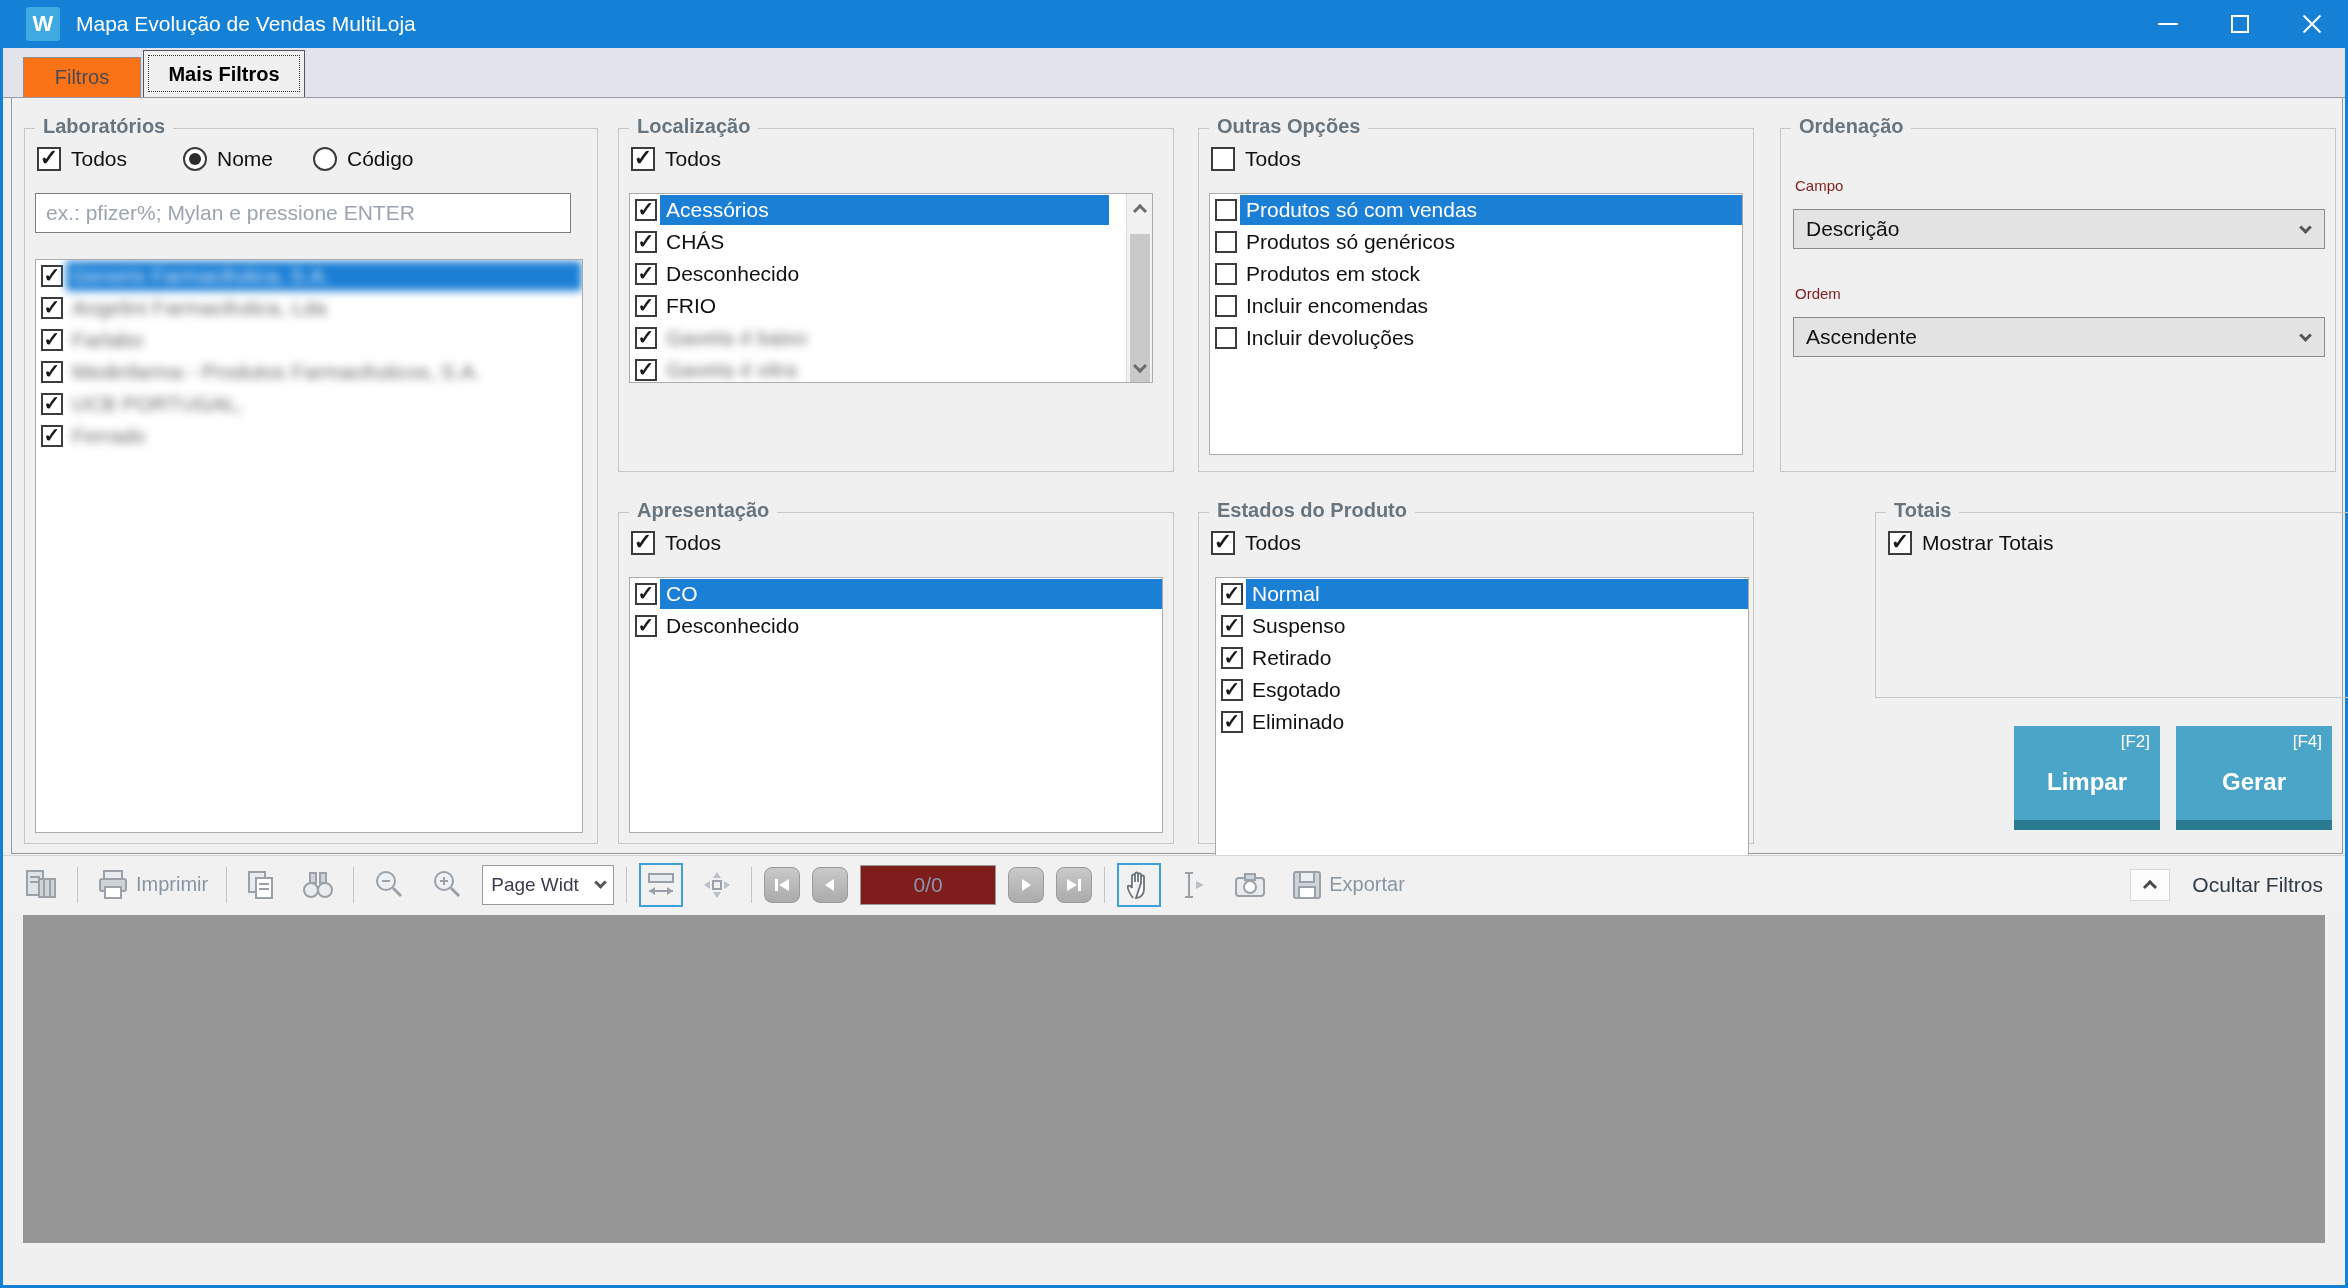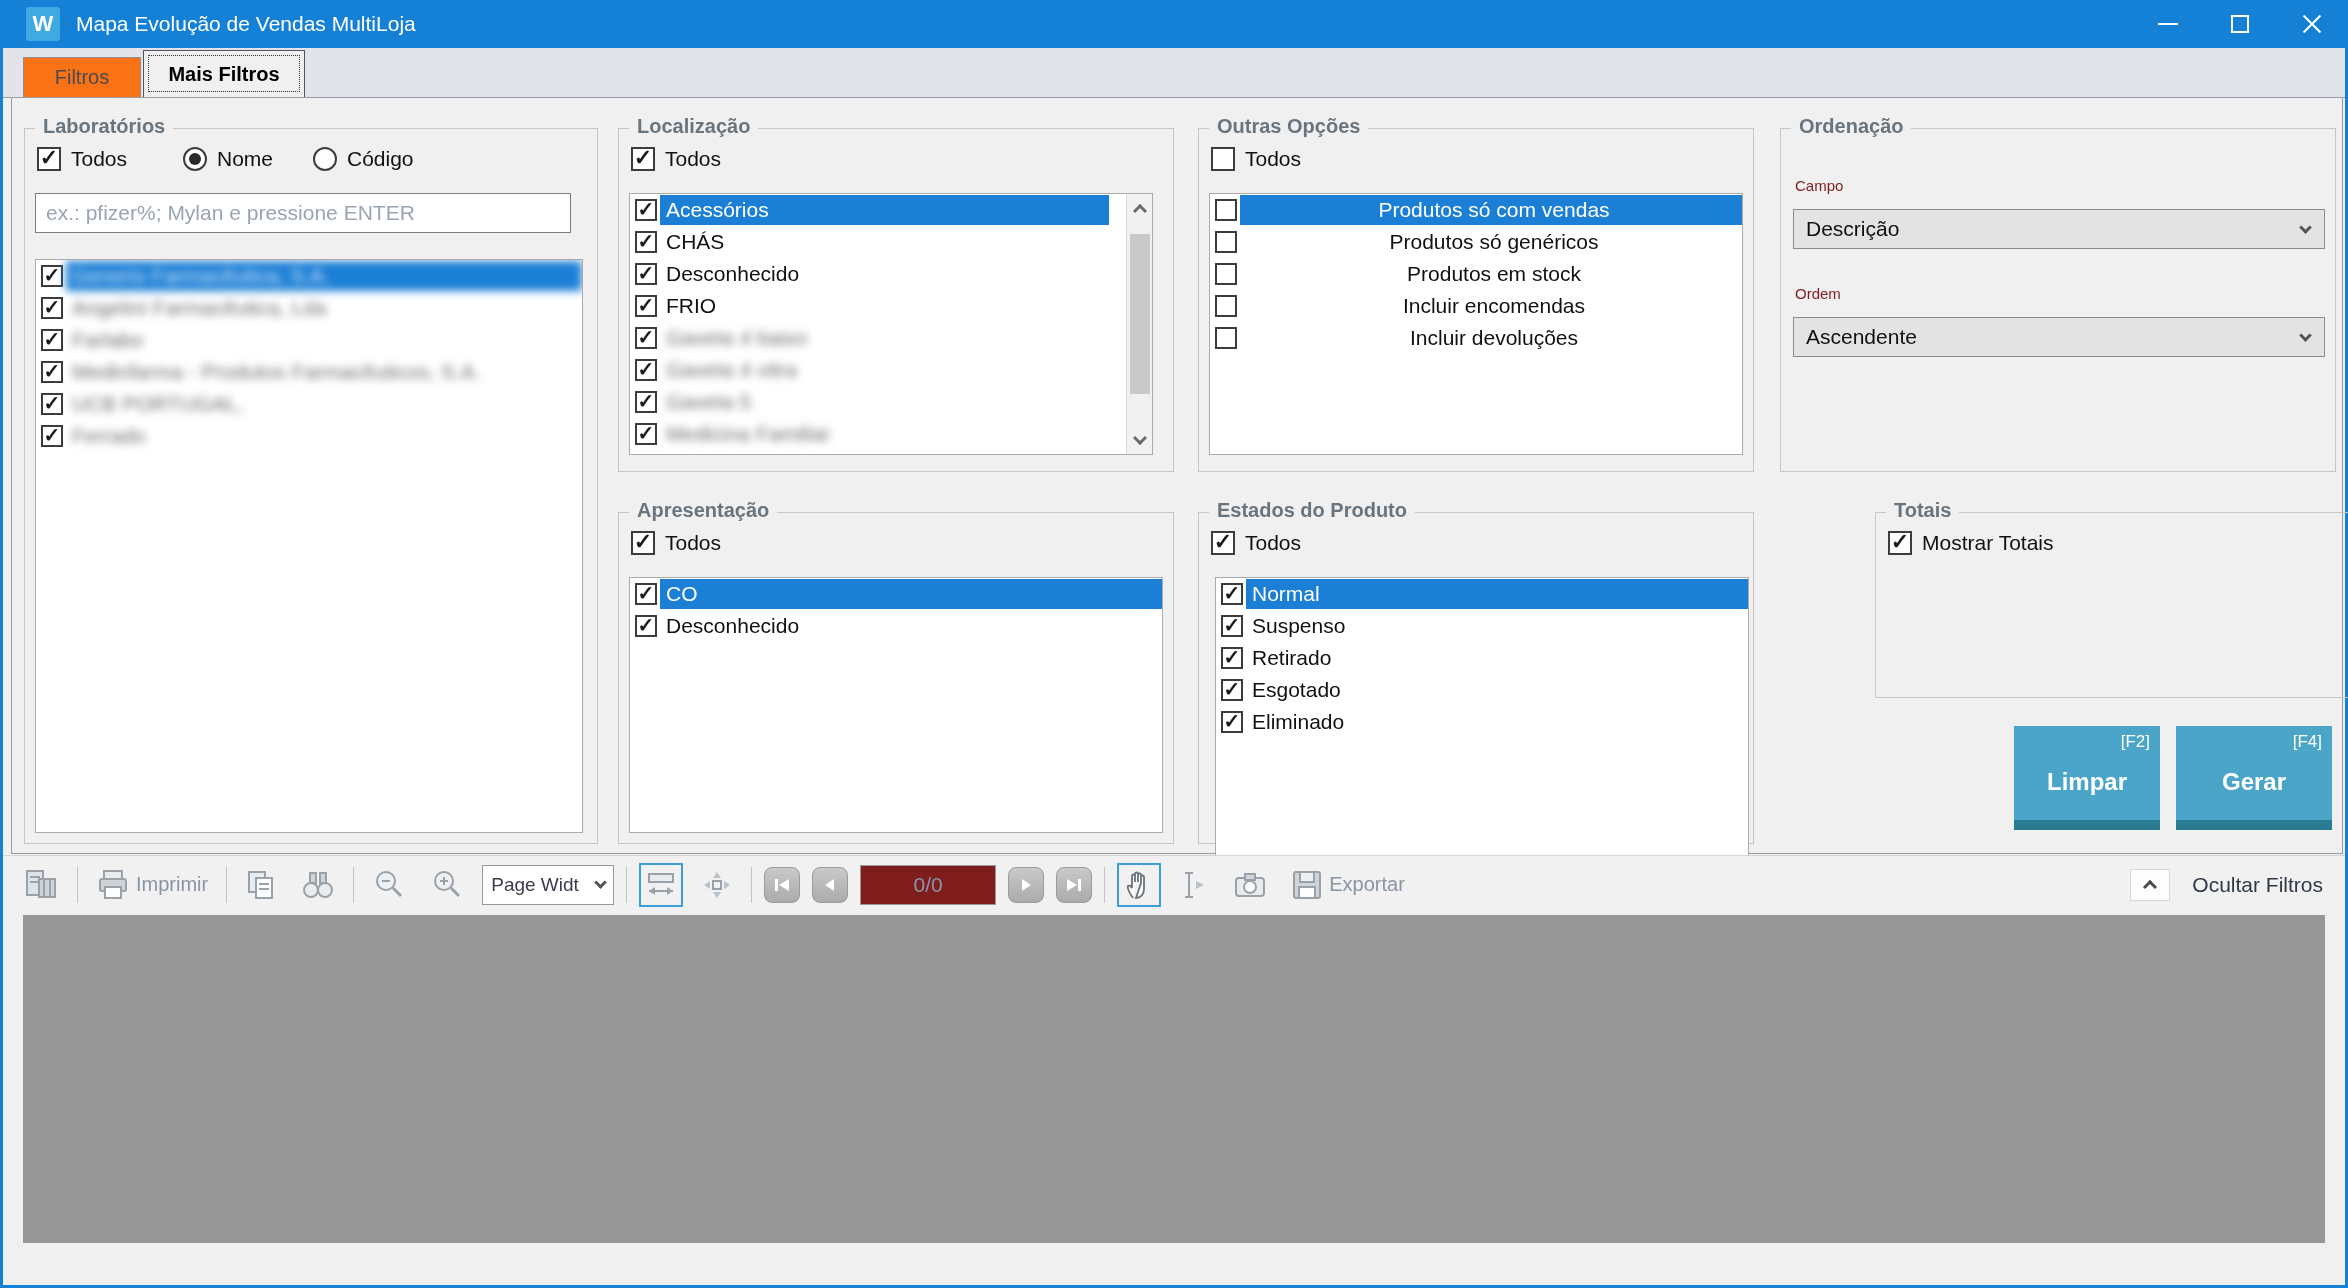--- a/index.html
+++ b/index.html
@@ -180,21 +180,21 @@
           </div>
         </div>
     </div>
 
     <div class="group" style="left:606px;top:30px;width:556px;height:344px;">
       <span class="group-title">Localização</span>
       <div class="ctl-row" style="left:12px;top:18px;">
         <span class="cb checked"></span>
         <span>Todos</span>
       </div>
-      <div class="listbox" style="left:10px;top:64px;width:524px;height:262px;padding-right:43px;">
+      <div class="listbox" style="left:10px;top:64px;width:524px;height:190px;padding-right:43px;">
         <div class="vscroll">
           <div class="vs-btn vs-up">
               <span class="chev chev-up"></span>
             </div>
           <div class="vs-thumb"></div>
           <div class="vs-btn vs-down">
               <span class="chev chev-down"></span>
             </div>
         </div>
       <div class="list-item selected">
@@ -231,21 +231,21 @@
           </div>
         </div>
     </div>
 
     <div class="group" style="left:1186px;top:30px;width:556px;height:344px;">
       <span class="group-title">Outras Opções</span>
       <div class="ctl-row" style="left:12px;top:18px;">
         <span class="cb"></span>
         <span>Todos</span>
       </div>
-      <div class="listbox" style="left:10px;top:64px;width:534px;height:262px;text-align:center;">
+      <div class="listbox" style="left:10px;top:64px;width:534px;height:262px;">
           <div class="list-item selected">
             <span class="cb"></span>
             <span class="item-label">Produtos só com vendas</span>
           </div>
           <div class="list-item">
             <span class="cb"></span>
             <span class="item-label">Produtos só genéricos</span>
           </div>
           <div class="list-item">
             <span class="cb"></span>

